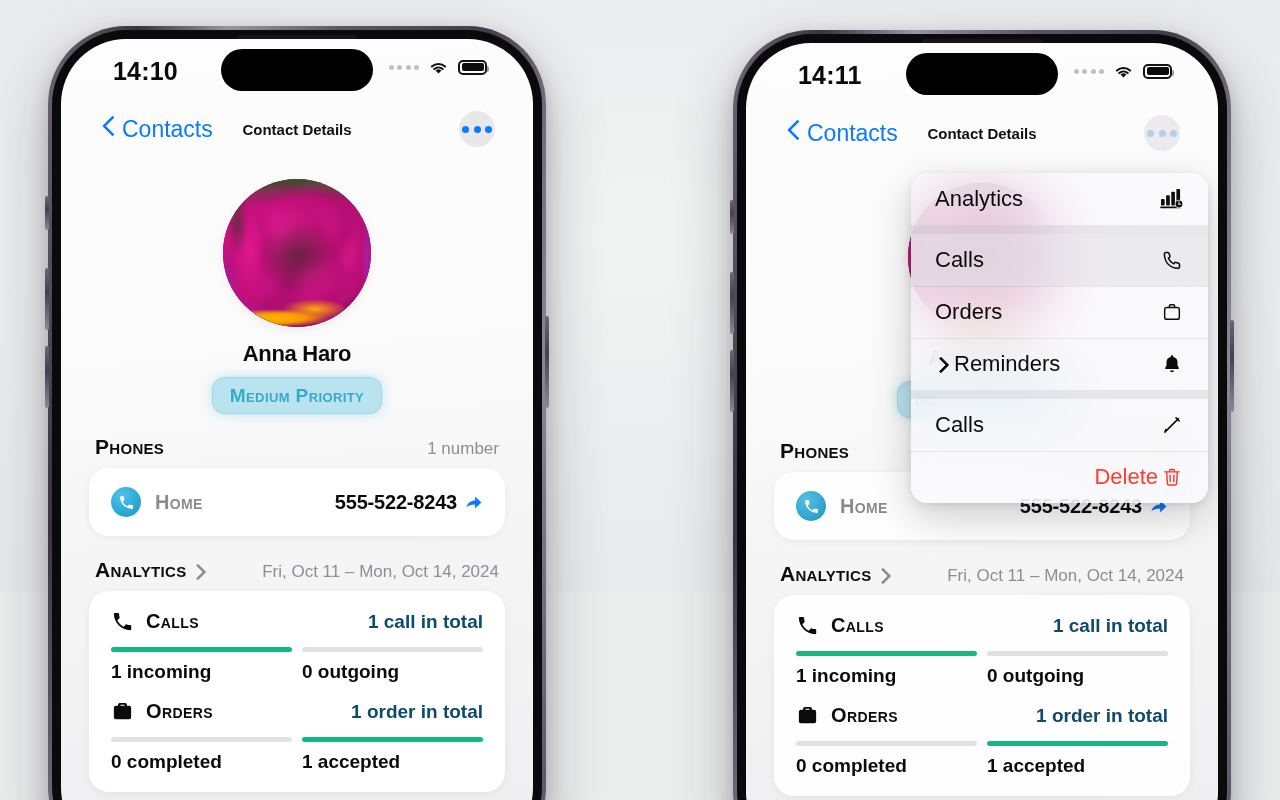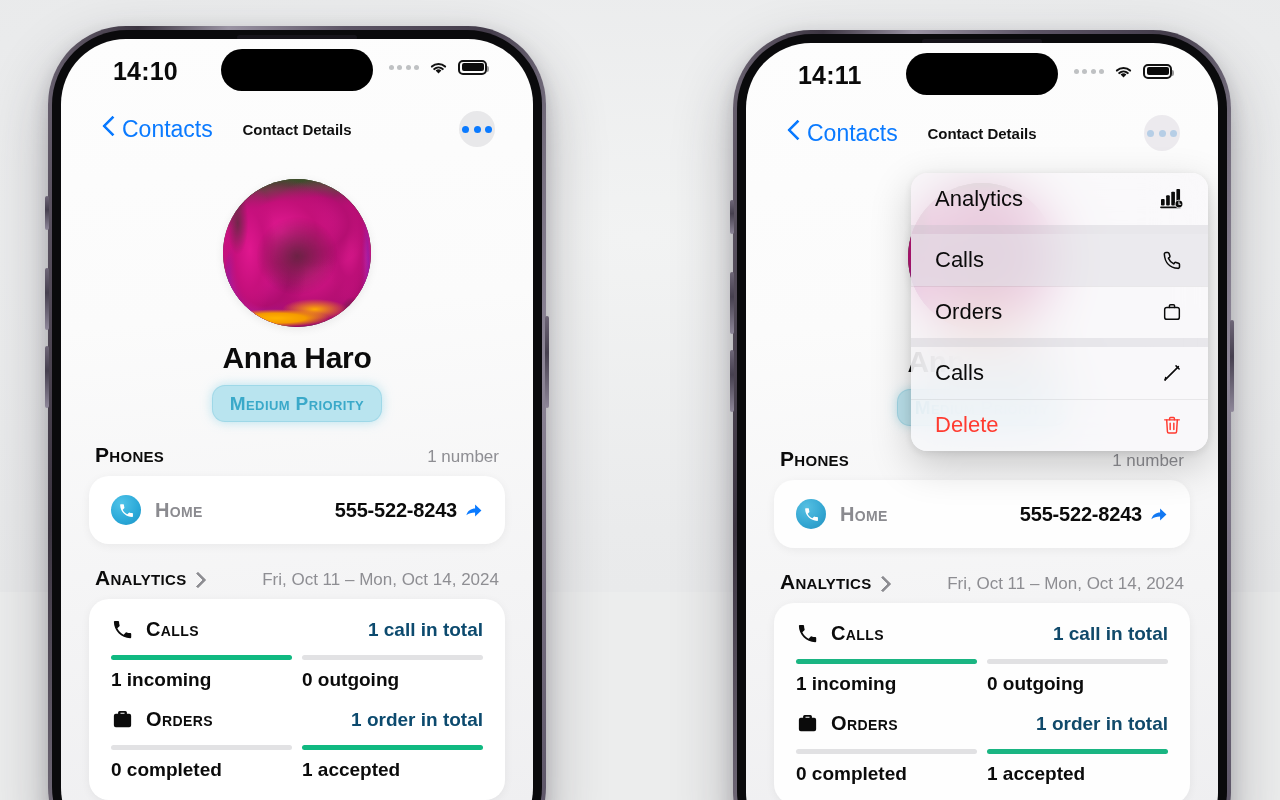--- a/index.html
+++ b/index.html
@@ -137,21 +137,21 @@
     position:absolute; inset:0; opacity:.55;
     background:
       radial-gradient(closest-side at 10% 30%, #2d3b22 0%, rgba(45,59,34,0) 70%),
       radial-gradient(closest-side at 50% 52%, #223018 0%, rgba(34,48,24,0) 55%),
       radial-gradient(closest-side at 88% 88%, #24321a 0%, rgba(36,50,26,0) 70%),
       radial-gradient(closest-side at 6% 92%, #22301a 0%, rgba(34,48,26,0) 70%);
   }
 
   .cname{
     text-align:center; margin-top:14px;
-    font-size:30px; font-weight:700; color:#0b0b0b; letter-spacing:-.3px;
+    font-size:22px; font-weight:700; color:#0b0b0b; letter-spacing:-.3px;
   }
   .badge-wrap{ display:flex; justify-content:center; margin-top:11px; }
   .badge{
     display:inline-block; padding:7px 17px 6px; border-radius:12px;
     background:#b9e4ef; color:#3aa9c9;
     font-size:19px; font-weight:600; font-variant:small-caps; letter-spacing:.4px;
     box-shadow:0 0 0 1px rgba(106,196,220,.5), 0 0 12px rgba(140,212,232,.75);
   }
 
   .sec-head{
@@ -219,21 +219,21 @@
   .mrow + .mrow{ box-shadow:inset 0 .8px 0 rgba(60,60,67,.13); }
   .mrow.hl{ background:rgba(222,222,228,.55); }
   .mrow .mlabel{ flex:1; }
   .mrow .mchev{ margin-right:10px; width:9px; height:16px; position:relative; flex:none; }
   .mrow .mchev::before{
     content:""; position:absolute; left:0; top:3px; width:9px; height:9px;
     border-right:3px solid #0b0b0b; border-top:3px solid #0b0b0b;
     transform:rotate(45deg); border-radius:1px;
   }
   .mrow .micon{ width:28px; display:flex; align-items:center; justify-content:center; flex:none; }
-  .mrow.danger{ color:#ff3b30; }
+  .mrow.danger{ color:#ff3b30;text-align:right; }
   .msepbar{ height:9px; background:rgba(190,190,198,.30); }
 
   .dimmed{ filter:saturate(.92) brightness(.995); }
 </style>
 </head>
 <body>
 
 <div class="stage">
 
   <div class="phone" style="left:48px; top:26px; width:498px; height:840px;">
@@ -527,20 +527,30 @@
         </div>
         <div class="mrow">
           <span class="mlabel">Orders</span>
           <span class="micon">
             <svg width="22" height="22" viewBox="0 0 24 24" fill="none" stroke="#0b0b0b" stroke-width="1.6">
                 <rect x="4" y="7" width="16" height="13" rx="2.4"></rect>
                 <path d="M9.2 7V5.3c0-.7.6-1.3 1.3-1.3h3c.7 0 1.3.6 1.3 1.3V7" stroke-linecap="round"></path>
               </svg>
           </span>
         </div>
+        <div class="mrow">
+          <span class="mchev"></span>
+          <span class="mlabel">Reminders</span>
+          <span class="micon">
+            <svg width="22" height="22" viewBox="0 0 24 24" fill="#0b0b0b">
+                <path d="M12 2.4a1.4 1.4 0 0 1 1.4 1.4v.6a6 6 0 0 1 4.6 5.8v3.5l1.4 2.3c.4.6 0 1.4-.8 1.4H5.4c-.8 0-1.2-.8-.8-1.4L6 13.7v-3.5a6 6 0 0 1 4.6-5.8v-.6A1.4 1.4 0 0 1 12 2.4z"></path>
+                <path d="M9.6 19.2a2.5 2.5 0 0 0 4.8 0z"></path>
+              </svg>
+          </span>
+        </div>
         <div class="msepbar"></div>
         <div class="mrow">
           <span class="mlabel">Calls</span>
           <span class="micon">
             <svg width="22" height="22" viewBox="0 0 24 24" fill="none" stroke="#0b0b0b" stroke-width="1.7" stroke-linecap="round">
                 <path d="M4.5 19.5 19 5"></path>
                 <path d="M16.4 4.2 19.8 7.6"></path>
                 <path d="M4.5 19.5 5.1 17"></path>
               </svg>
           </span>

